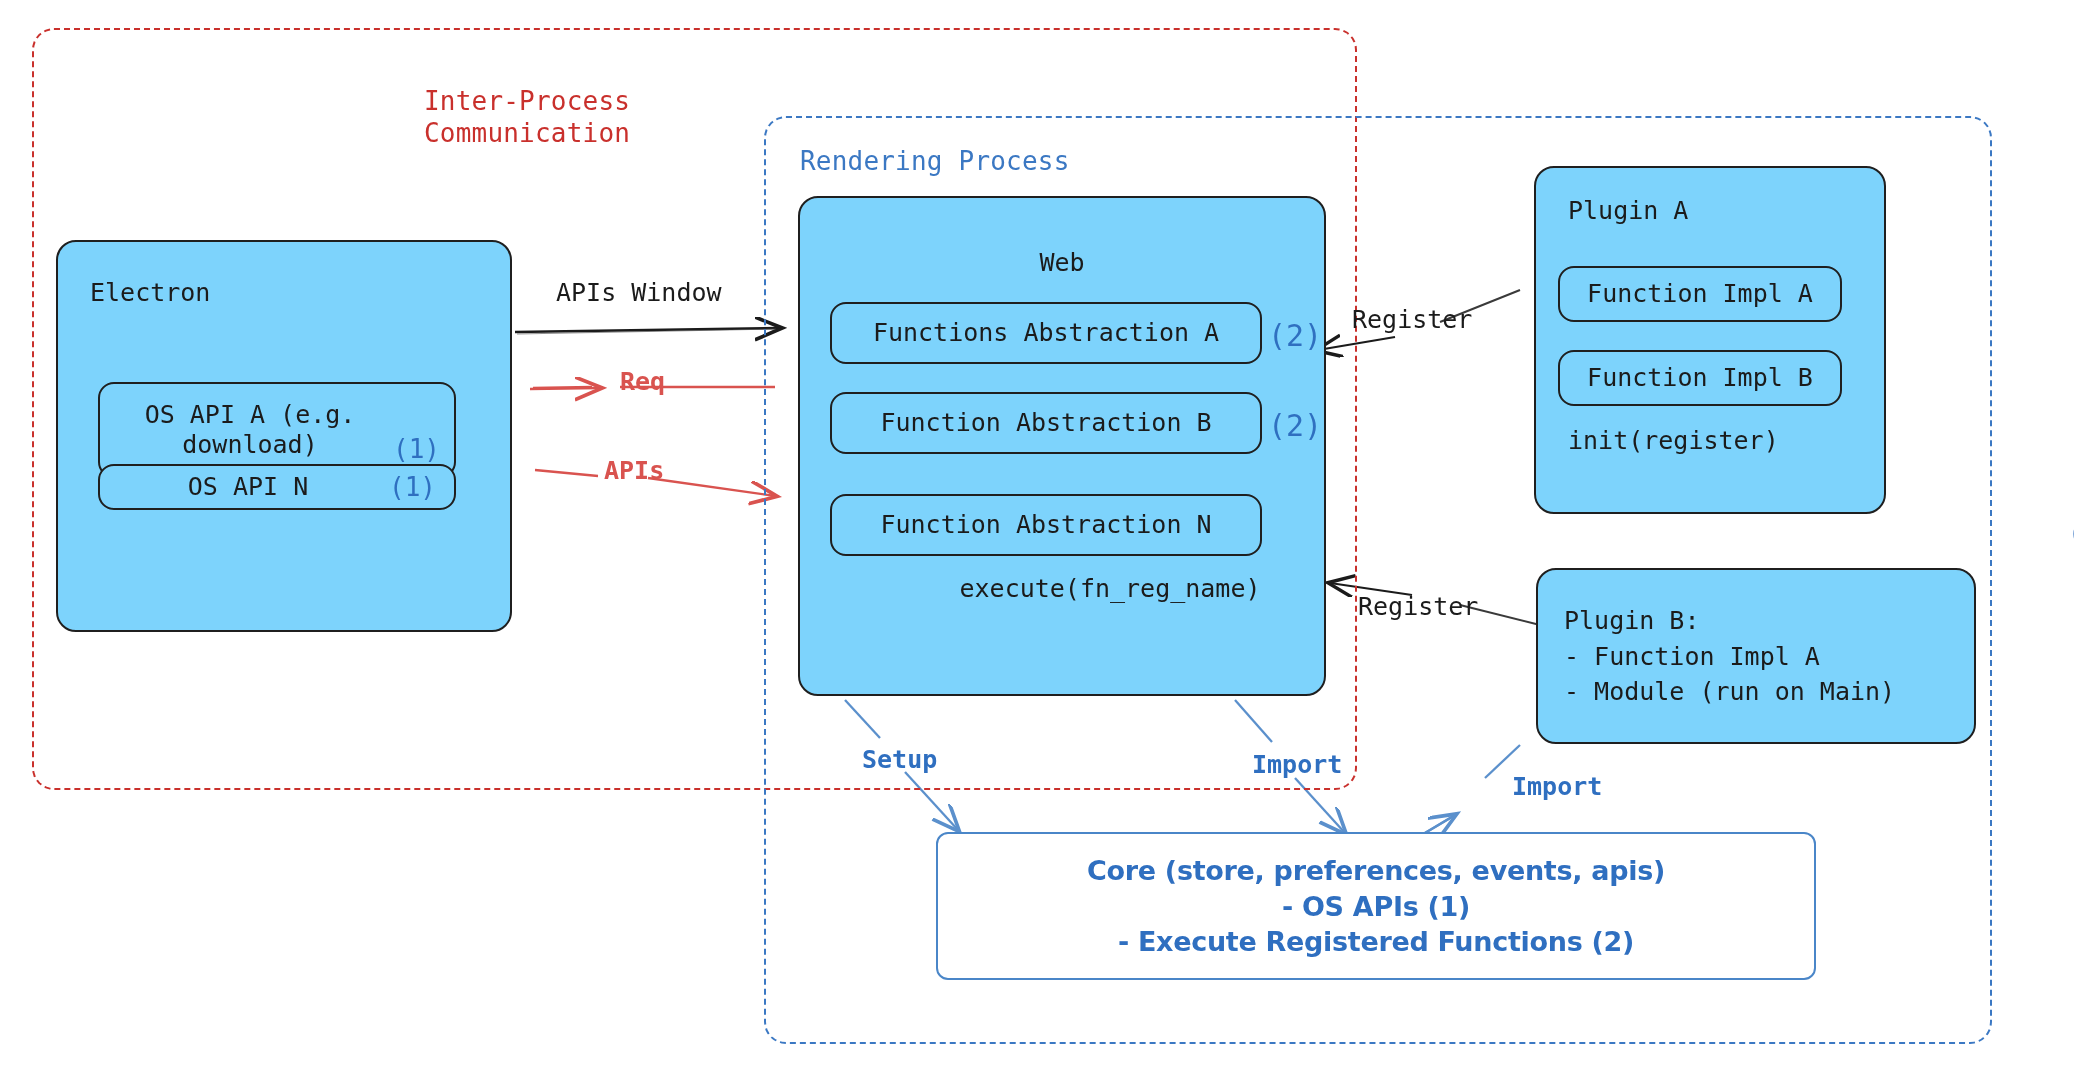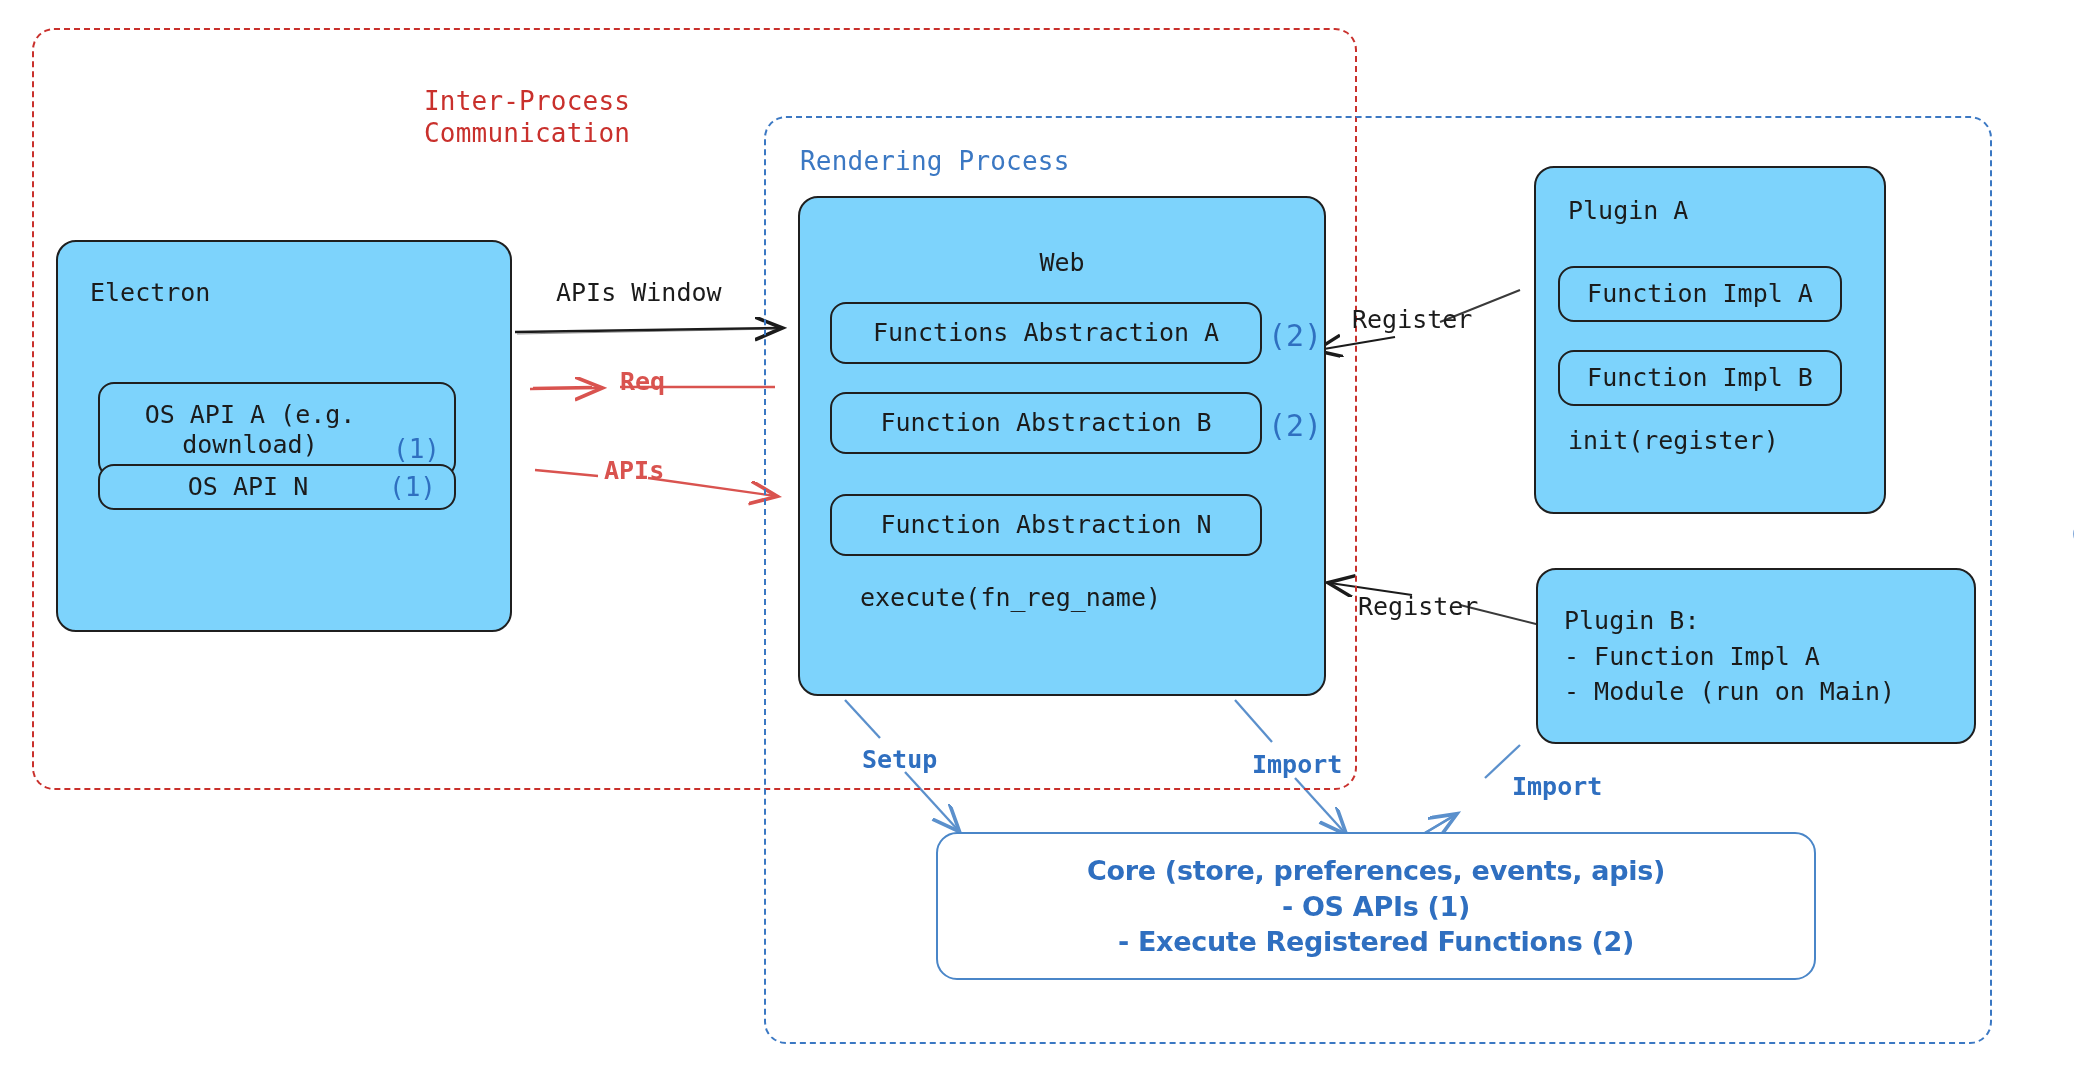--- a/index.html
+++ b/index.html
@@ -93,21 +93,21 @@
     font-size: 26px;
     color: #2f6fc0;
     white-space: nowrap;
   }
 
   
   .node-core {
     position: absolute;
     box-sizing: border-box;
     border: 2.4px solid #4a86c8;
-    border-radius: 21px;
+    border-radius: 12px;
     background: #ffffff;
   }
   .core-text {
     position: absolute;
     left: 0; right: 0;
     top: 50%;
     transform: translateY(-50%);
     text-align: center;
     color: #2f6fc0;
     font-family: "DejaVu Sans", "Liberation Sans", sans-serif;
@@ -222,21 +222,21 @@
     <div class="marker" style="left:1268px; top:320px;">(2)</div>
 
     <div class="node inner" style="left:30px; top:194px; width:432px; height:62px;">
       <div class="inner-text">Function Abstraction B</div>
     </div>
 
     <div class="node inner" style="left:30px; top:296px; width:432px; height:62px;text-decoration:underline;">
       <div class="inner-text">Function Abstraction N</div>
     </div>
 
-    <div class="node-text" style="top:385px; text-align:left; padding-left:60px;">execute(fn_reg_name)</div>
+    <div class="node-text" style="top:376px; text-align:center; padding-left:48px;">execute(fn_reg_name)</div>
   </div>
 
   <div class="marker" style="left:1268px; top:318px; font-size:30px;">(2)</div>
   <div class="marker" style="left:1268px; top:408px; font-size:30px;">(2)</div>
 
   <div class="node" style="left:1534px; top:166px; width:352px; height:348px;">
     <div class="node-title" style="left:32px; top:28px;">Plugin A</div>
 
     <div class="node inner" style="left:22px; top:98px; width:284px; height:56px;">
       <div class="inner-text">Function Impl A</div>

